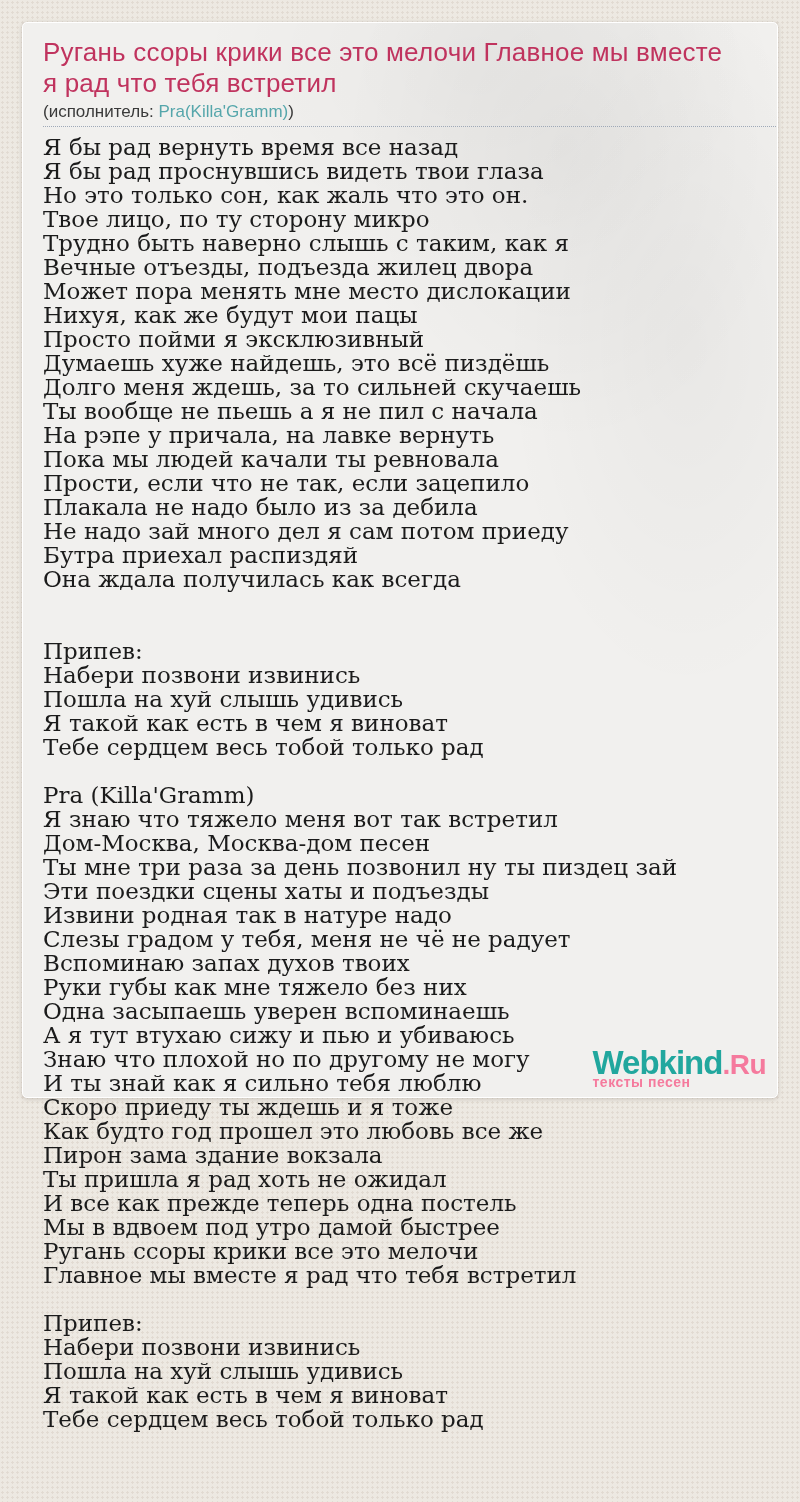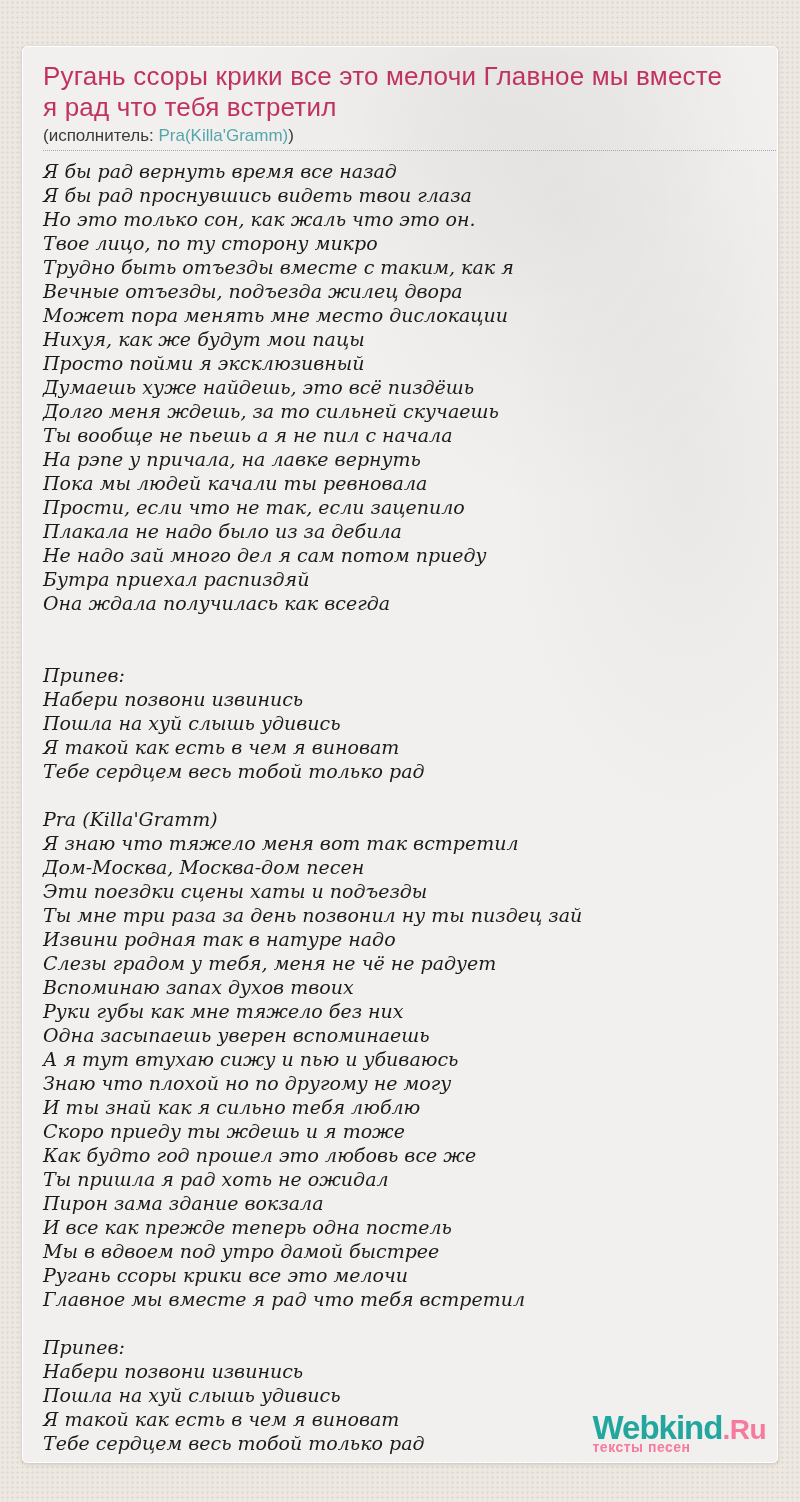--- a/index.html
+++ b/index.html
@@ -14,31 +14,30 @@
     background-image: radial-gradient(rgba(186,166,155,0.22) 1px, transparent 1.3px);
     background-size: 5px 5px;
     font-family: "Liberation Sans", sans-serif;
     position: relative;
   }
   .card {
     position: absolute;
     left: 22px;
     top: 22px;
     width: 756px;
-    height: 1417px;
+    height: 1076px;
     box-sizing: border-box;
     border: 1px solid #ffffff;
     border-radius: 5px;
     box-shadow: 0 1px 4px rgba(90,75,65,0.25);
     background:
       radial-gradient(ellipse 320px 420px at 72% 12%, rgba(0,0,0,0.045), transparent 70%),
       radial-gradient(ellipse 260px 500px at 88% 30%, rgba(0,0,0,0.035), transparent 70%),
       radial-gradient(ellipse 400px 300px at 60% 4%, rgba(0,0,0,0.03), transparent 70%),
       #f1f0ee;
-    margin-top: 24px;
   }
   .content {
     padding: 14px 20px 0 20px;
   }
   h1.page-title {
     margin: 0;
     font-size: 26px;
     line-height: 31px;
     font-weight: 400;
     color: #c0335e;
@@ -58,24 +57,23 @@
   }
   .dotted-separator {
     margin-top: 4px;
     margin-right: -19px;
     border-bottom: 1px dotted #9fa9b8;
     height: 0;
   }
   .lyrics {
     margin-top: 8px;
     font-family: "DejaVu Serif", "Liberation Serif", serif;
-    font-size: 19px;
+    font-size: 23px;
     line-height: 24px;
     color: #1b1b1b;
-    font-style: italic;
   }
   .lyric-line {
     min-height: 24px;
     white-space: pre-wrap;
   }
   .logo {
     position: absolute;
     right: 11px;
     bottom: 8px;
     text-align: left;
@@ -118,21 +116,21 @@
       <span>(исполнитель: </span><a class="artist-link">Pra(Killa'Gramm)</a><span>)</span>
     </div>
 
     <div class="dotted-separator"></div>
 
     <div class="lyrics">
         <div class="lyric-line">Я бы рад вернуть время все назад</div>
         <div class="lyric-line">Я бы рад проснувшись видеть твои глаза</div>
         <div class="lyric-line">Но это только сон, как жаль что это он.</div>
         <div class="lyric-line">Твое лицо, по ту сторону микро</div>
-        <div class="lyric-line">Трудно быть отъезды вместе с таким, как я</div>
+        <div class="lyric-line">Трудно быть наверно слышь с таким, как я</div>
         <div class="lyric-line">Вечные отъезды, подъезда жилец двора</div>
         <div class="lyric-line">Может пора менять мне место дислокации</div>
         <div class="lyric-line">Нихуя, как же будут мои пацы</div>
         <div class="lyric-line">Просто пойми я эксклюзивный</div>
         <div class="lyric-line">Думаешь хуже найдешь, это всё пиздёшь</div>
         <div class="lyric-line">Долго меня ждешь, за то сильней скучаешь</div>
         <div class="lyric-line">Ты вообще не пьешь а я не пил с начала</div>
         <div class="lyric-line">На рэпе у причала, на лавке вернуть</div>
         <div class="lyric-line">Пока мы людей качали ты ревновала</div>
         <div class="lyric-line">Прости, если что не так, если зацепило</div>
@@ -144,34 +142,34 @@
         <div class="lyric-line"></div>
         <div class="lyric-line">Припев:</div>
         <div class="lyric-line">Набери позвони извинись</div>
         <div class="lyric-line">Пошла на хуй слышь удивись</div>
         <div class="lyric-line">Я такой как есть в чем я виноват</div>
         <div class="lyric-line">Тебе сердцем весь тобой только рад</div>
         <div class="lyric-line"></div>
         <div class="lyric-line">Pra (Killa'Gramm)</div>
         <div class="lyric-line">Я знаю что тяжело меня вот так встретил</div>
         <div class="lyric-line">Дом-Москва, Москва-дом песен</div>
+        <div class="lyric-line">Ты мне три раза за день позвонил ну ты пиздец зай</div>
         <div class="lyric-line">Эти поездки сцены хаты и подъезды</div>
-        <div class="lyric-line">Ты мне три раза за день позвонил ну ты пиздец зай</div>
         <div class="lyric-line">Извини родная так в натуре надо</div>
         <div class="lyric-line">Слезы градом у тебя, меня не чё не радует</div>
         <div class="lyric-line">Вспоминаю запах духов твоих</div>
         <div class="lyric-line">Руки губы как мне тяжело без них</div>
         <div class="lyric-line">Одна засыпаешь уверен вспоминаешь</div>
         <div class="lyric-line">А я тут втухаю сижу и пью и убиваюсь</div>
         <div class="lyric-line">Знаю что плохой но по другому не могу</div>
         <div class="lyric-line">И ты знай как я сильно тебя люблю</div>
         <div class="lyric-line">Скоро приеду ты ждешь и я тоже</div>
         <div class="lyric-line">Как будто год прошел это любовь все же</div>
+        <div class="lyric-line">Пирон зама здание вокзала</div>
         <div class="lyric-line">Ты пришла я рад хоть не ожидал</div>
-        <div class="lyric-line">Пирон зама здание вокзала</div>
         <div class="lyric-line">И все как прежде теперь одна постель</div>
         <div class="lyric-line">Мы в вдвоем под утро дамой быстрее</div>
         <div class="lyric-line">Ругань ссоры крики все это мелочи</div>
         <div class="lyric-line">Главное мы вместе я рад что тебя встретил</div>
         <div class="lyric-line"></div>
         <div class="lyric-line">Припев:</div>
         <div class="lyric-line">Набери позвони извинись</div>
         <div class="lyric-line">Пошла на хуй слышь удивись</div>
         <div class="lyric-line">Я такой как есть в чем я виноват</div>
         <div class="lyric-line">Тебе сердцем весь тобой только рад</div>

